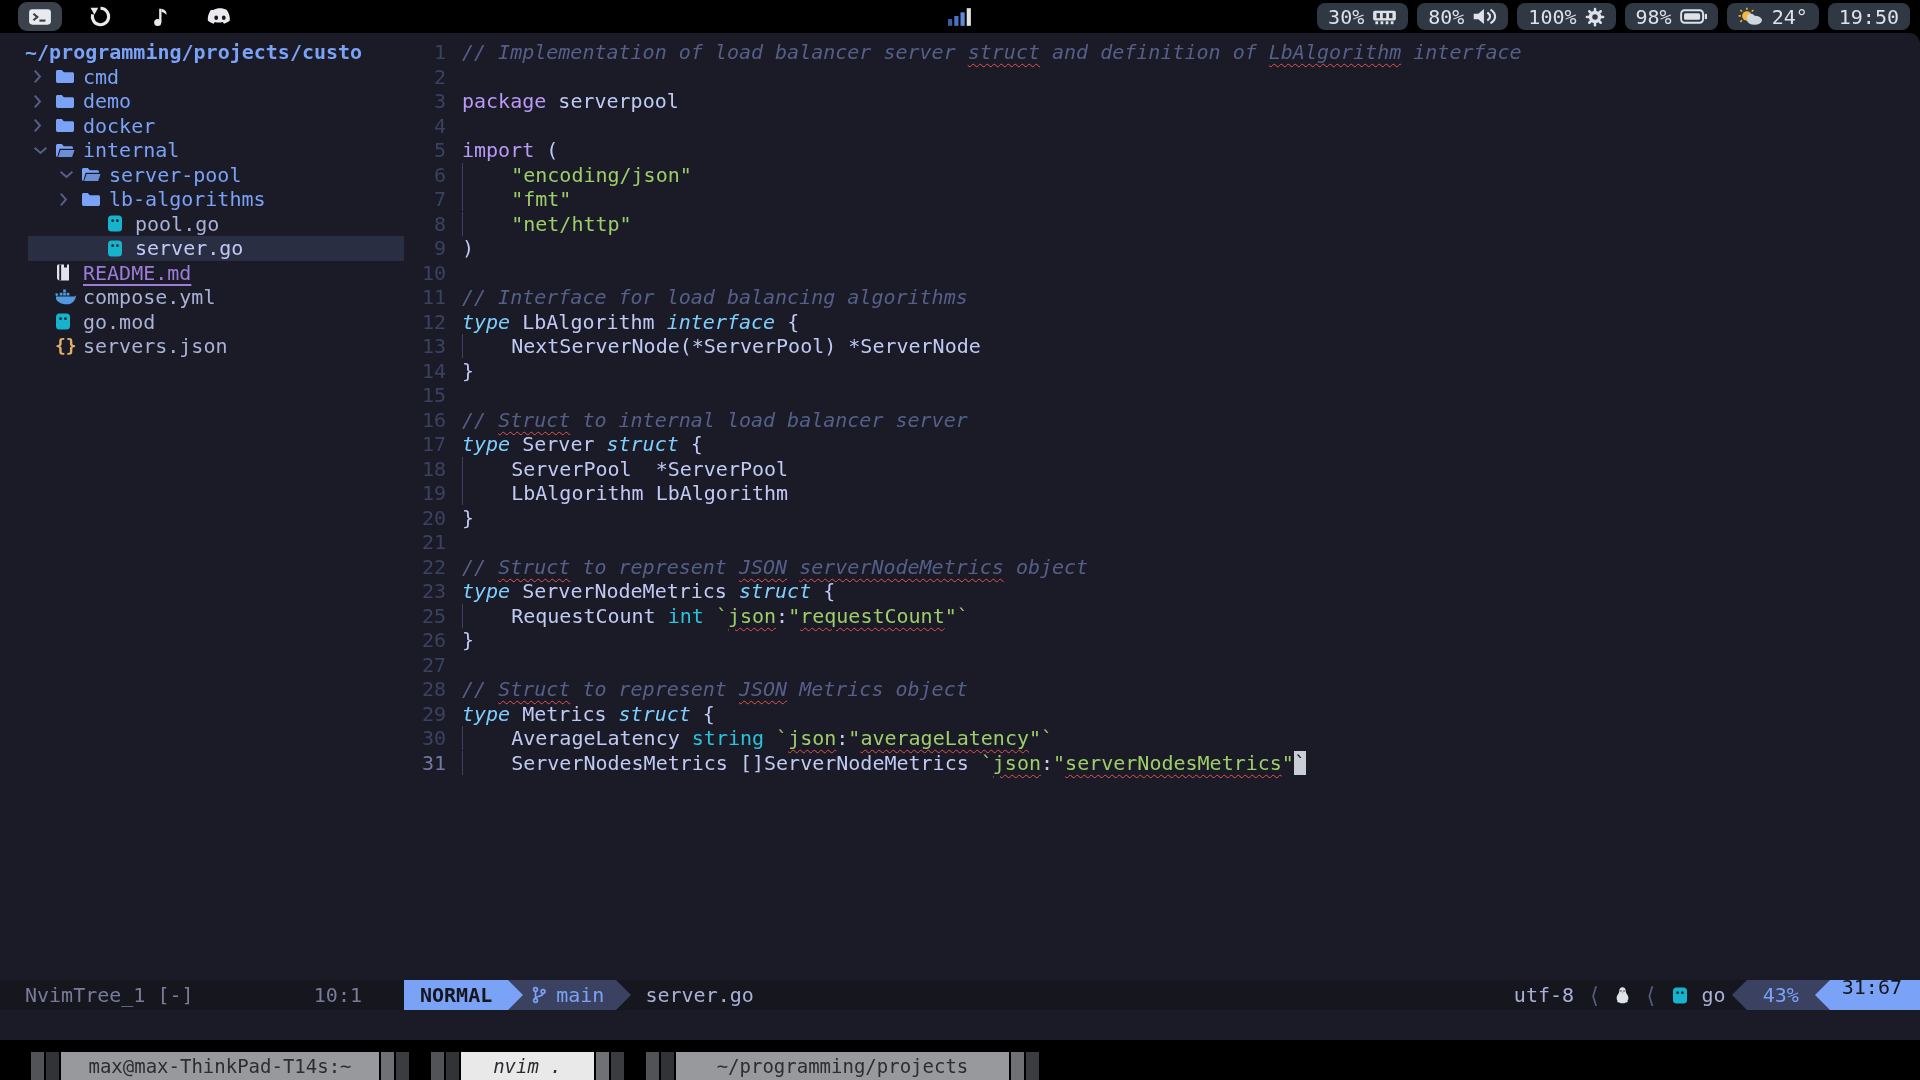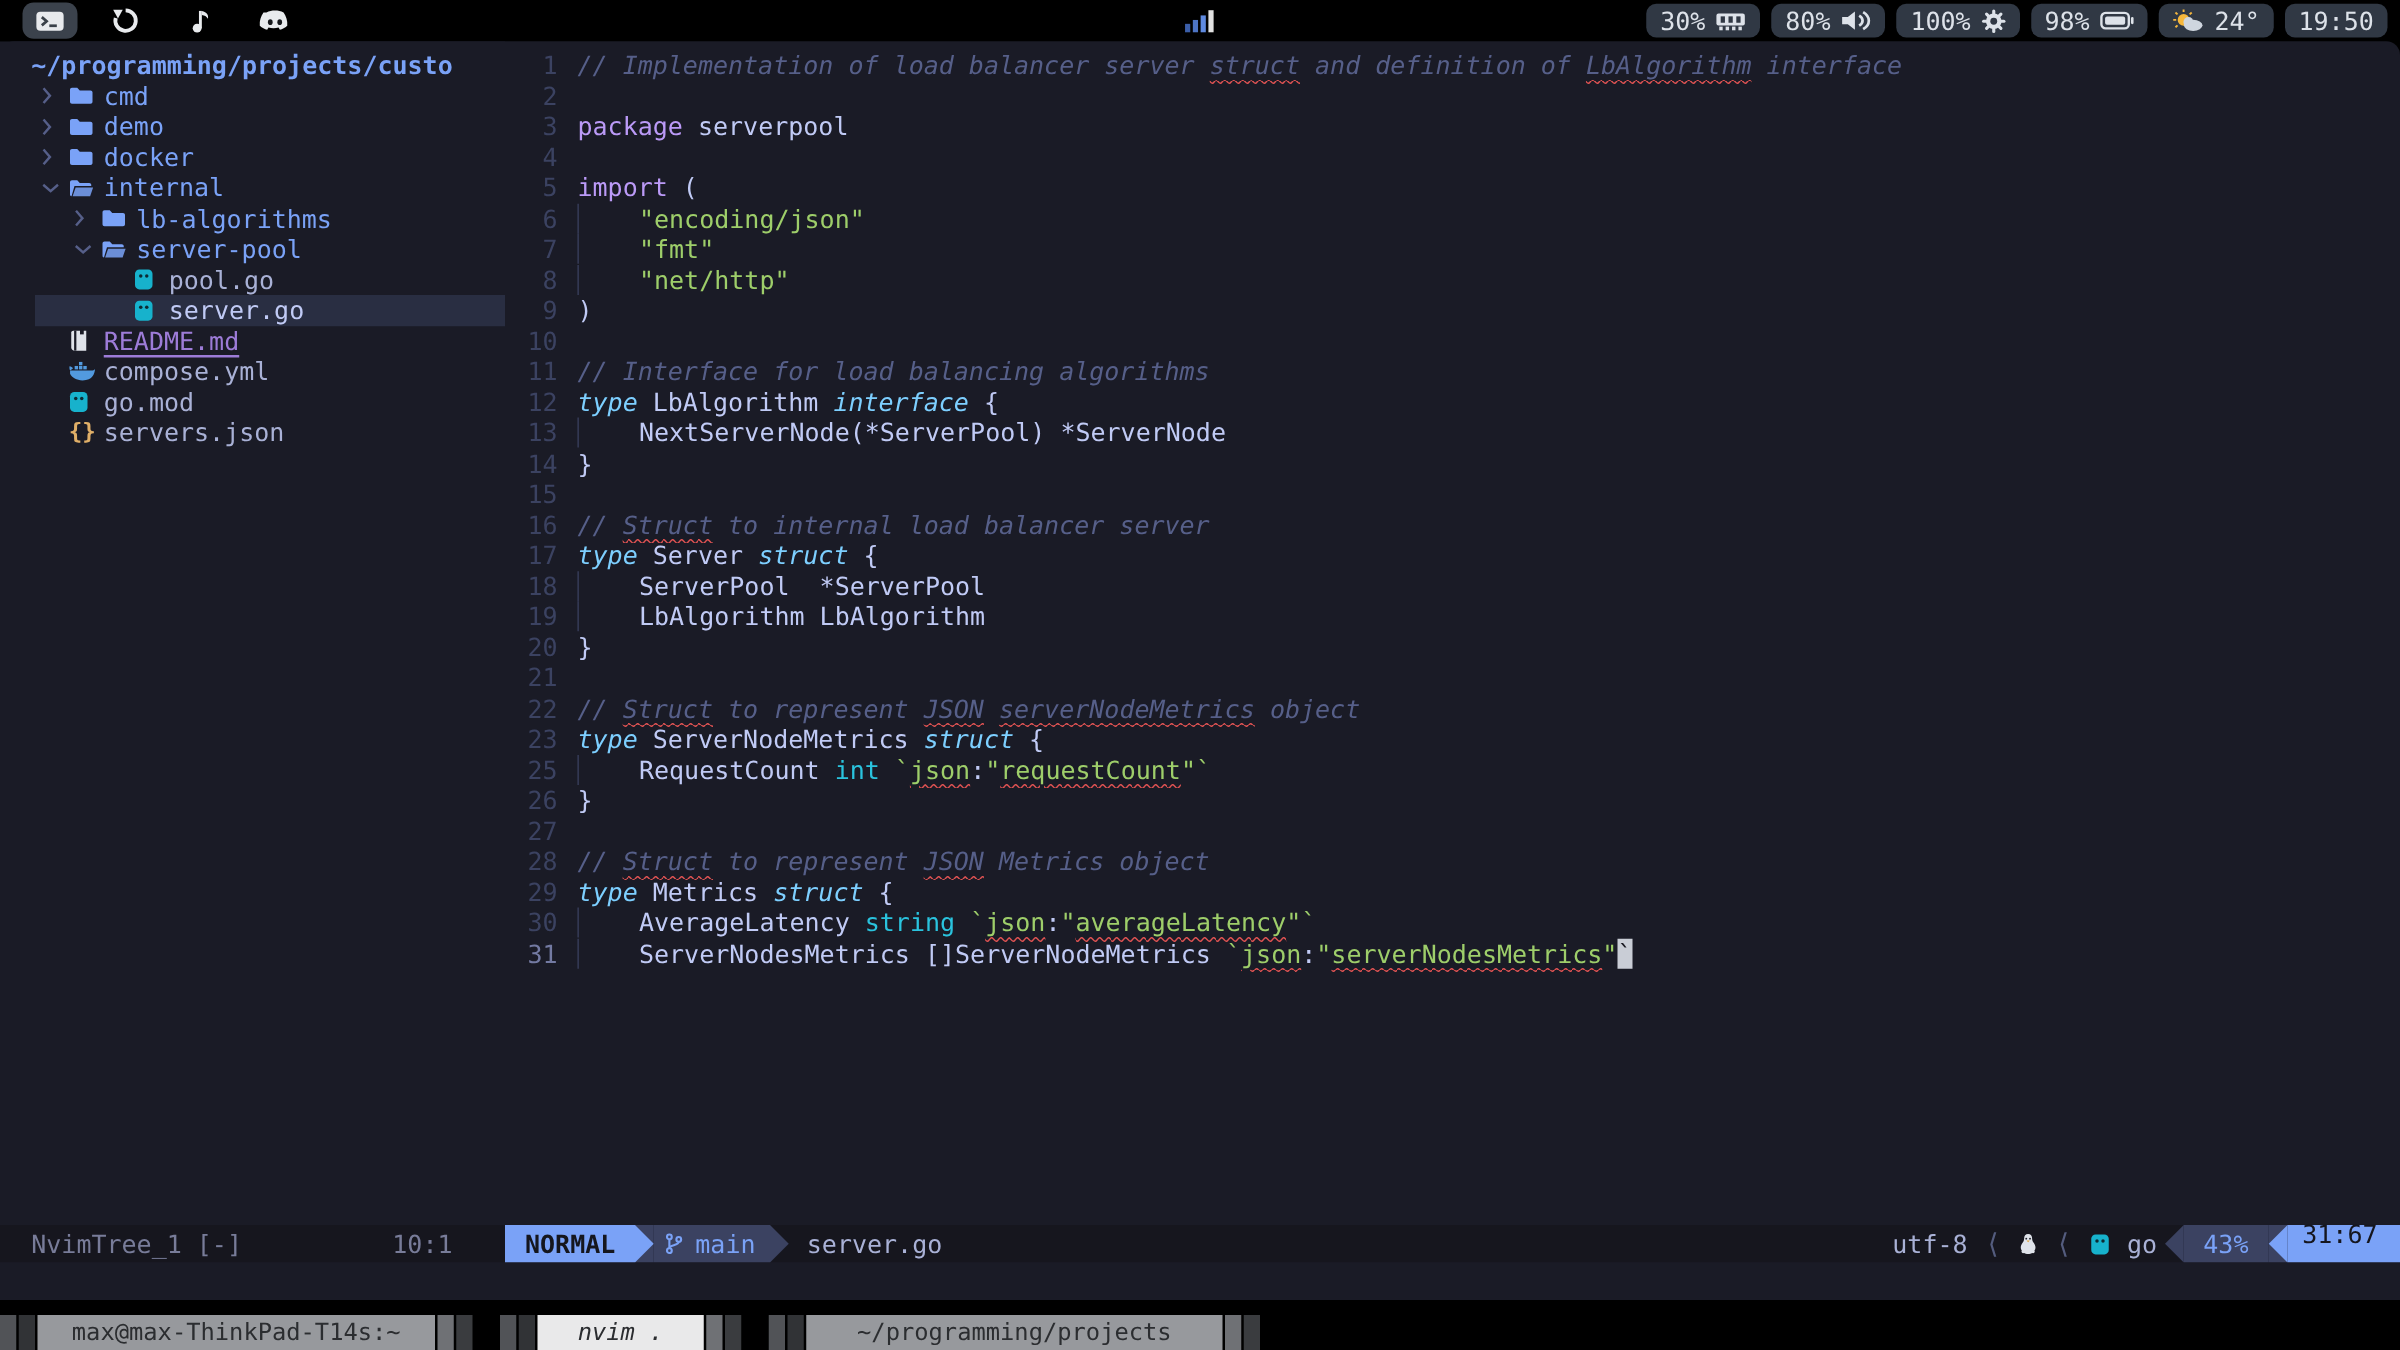--- a/index.html
+++ b/index.html
@@ -255,38 +255,38 @@
                 <svg width="15" height="9" viewBox="0 0 14 8">
                   <path d="M1.5 1.5 7 6.3 12.5 1.5" stroke="#565f89" stroke-width="1.8" fill="none"></path>
                 </svg>
               </span><span class="tree-icon" style="left: 55px;">
                 <svg width="20" height="17" viewBox="0 0 20 16">
                   <path fill="#7aa2f7" d="M1 3.2C1 2.3 1.7 1.6 2.6 1.6h4.2l2 2.2h7.6c.9 0 1.6.7 1.6 1.5v1H4.6L2.2 14.4h-.1c-.6 0-1.1-.5-1.1-1.1z"></path>
                   <path fill="#7aa2f7" d="M5.5 7.4h14l-2.4 7H3.1z" opacity="0.85"></path>
                 </svg>
               </span><span class="tree-label folder">internal</span></div>
             <div class="tree-row" style="padding-left: 109px;"><span class="tree-chevron" style="left: 59px;">
+                <svg width="15" height="9" viewBox="0 0 14 8">
+                  <path d="M1.5 1.5 7 6.3 12.5 1.5" stroke="#565f89" stroke-width="1.8" fill="none"></path>
+                </svg>
+              </span><span class="tree-icon" style="left: 81px;">
+                <svg width="20" height="17" viewBox="0 0 20 16">
+                  <path fill="#7aa2f7" d="M1 3.2C1 2.3 1.7 1.6 2.6 1.6h4.2l2 2.2h7.6c.9 0 1.6.7 1.6 1.5v1H4.6L2.2 14.4h-.1c-.6 0-1.1-.5-1.1-1.1z"></path>
+                  <path fill="#7aa2f7" d="M5.5 7.4h14l-2.4 7H3.1z" opacity="0.85"></path>
+                </svg>
+              </span><span class="tree-label folder">server-pool</span></div>
+            <div class="tree-row" style="padding-left: 109px;"><span class="tree-chevron" style="left: 59px;">
                 <svg width="9" height="15" viewBox="0 0 8 14">
                   <path d="M1.5 1.5 6.3 7 1.5 12.5" stroke="#565f89" stroke-width="1.8" fill="none"></path>
                 </svg>
               </span><span class="tree-icon" style="left: 81px;">
                 <svg width="20" height="17" viewBox="0 0 20 16">
                   <path fill="#7aa2f7" d="M1 3.2C1 2.3 1.7 1.6 2.6 1.6h4.2l2 2.2h8.6c.9 0 1.6.7 1.6 1.5v7.5c0 .9-.7 1.6-1.6 1.6H2.6c-.9 0-1.6-.7-1.6-1.6z"></path>
                 </svg>
               </span><span class="tree-label folder">lb-algorithms</span></div>
-            <div class="tree-row" style="padding-left: 109px;"><span class="tree-chevron" style="left: 59px;">
-                <svg width="15" height="9" viewBox="0 0 14 8">
-                  <path d="M1.5 1.5 7 6.3 12.5 1.5" stroke="#565f89" stroke-width="1.8" fill="none"></path>
-                </svg>
-              </span><span class="tree-icon" style="left: 81px;">
-                <svg width="20" height="17" viewBox="0 0 20 16">
-                  <path fill="#7aa2f7" d="M1 3.2C1 2.3 1.7 1.6 2.6 1.6h4.2l2 2.2h7.6c.9 0 1.6.7 1.6 1.5v1H4.6L2.2 14.4h-.1c-.6 0-1.1-.5-1.1-1.1z"></path>
-                  <path fill="#7aa2f7" d="M5.5 7.4h14l-2.4 7H3.1z" opacity="0.85"></path>
-                </svg>
-              </span><span class="tree-label folder">server-pool</span></div>
             <div class="tree-row" style="padding-left: 135px;"><span class="tree-icon" style="left: 107px;">
                 <svg width="16" height="19" viewBox="0 0 16 18">
                   <rect x="1" y="1" width="14" height="16" rx="3.5" fill="#17b2cc"></rect>
                   <circle cx="5.6" cy="6.2" r="1.4" fill="#0d2b33"></circle>
                   <circle cx="10.4" cy="6.2" r="1.4" fill="#0d2b33"></circle>
                 </svg>
               </span><span class="tree-label file">pool.go</span></div>
             <div class="tree-row selected" style="padding-left: 107px;"><span class="tree-icon" style="left: 79px;">
                 <svg width="16" height="19" viewBox="0 0 16 18">
                   <rect x="1" y="1" width="14" height="16" rx="3.5" fill="#17b2cc"></rect>
@@ -408,21 +408,21 @@
       <div class="arr arrL-pos"></div>
       <div class="sl-pos">31:67</div>
     </div>
 
     <div class="cmdline"></div>
   </div>
 
   <div class="gap"></div>
 
   <div class="taskbar" id="taskbar">
-      <div class="tb-btn" style="">
+      <div class="tb-btn" style="margin-left: 31px;">
         <div class="tb-blk tb-l1"></div>
         <div class="tb-blk tb-l2"></div>
         <div class="tb-body" style="min-width: 290px;">max@max-ThinkPad-T14s:~</div>
         <div class="tb-blk tb-r1"></div>
         <div class="tb-blk tb-r2"></div>
       </div>
       <div class="tb-btn active">
         <div class="tb-blk tb-l1"></div>
         <div class="tb-blk tb-l2"></div>
         <div class="tb-body" style="min-width: 105px;">nvim .</div>

